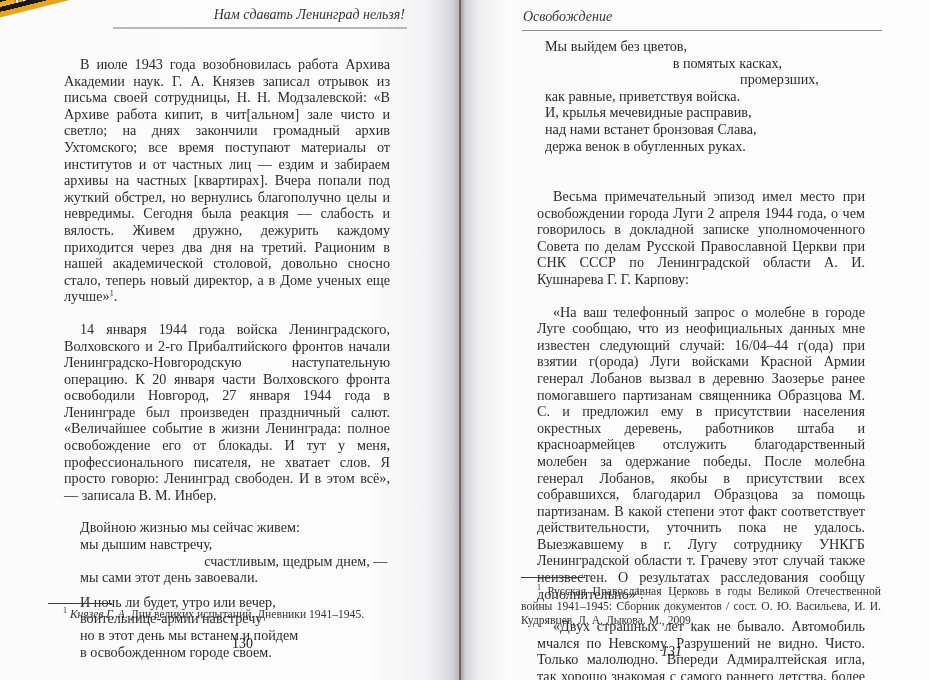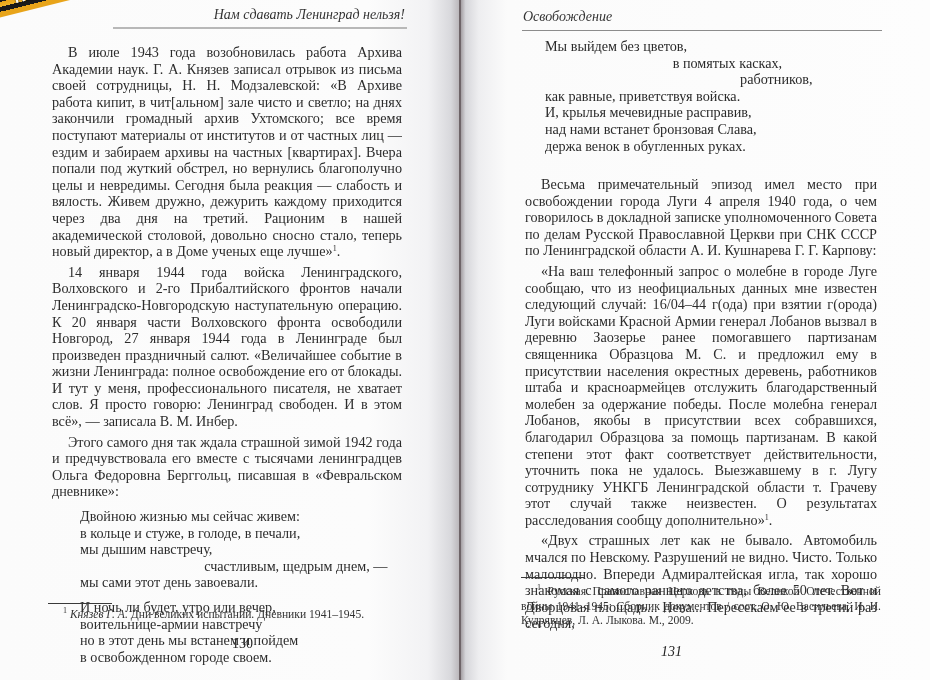--- a/index.html
+++ b/index.html
@@ -31,21 +31,21 @@
   }
   .rh-left { right:55px; top:7px; text-align:right; }
   .rh-right { left:63px; top:9px; }
   .rule { position:absolute; height:1px; background:#9a9a9a; }
   .rule-left { left:113px; top:27px; width:294px; background:#b8b8b8; height:2px; }
   .rule-right { left:62px; top:30px; width:360px; background:#8c8c8c; }
 
   .col { position:absolute; font-size:14.2px; line-height:16.6px; color:#2c2c2c; }
   .col-left { left:48px; top:40px; width:358px; }
   .col-right { left:61px; top:172px; width:360px; }
-  .para { text-align:justify; text-indent:16px; margin:4px; }
+  .para { text-align:justify; text-indent:16px; margin:16px; }
   .para.last-line { text-align-last:left; }
   .verse { margin:0; padding-left:32px; }
   .verse .vline { display:block; white-space:pre; line-height:16.6px; }
   .stanza-gap { height:8px; }
 
   .verse-right { position:absolute; left:85px; top:38px; font-size:14.2px; width:340px; }
 
   .fn-rule { position:absolute; height:1px; background:#3a3a3a; width:64px; }
   .footnote { position:absolute; font-size:11.6px; line-height:14.6px; color:#333; text-align:justify; }
   .footnote sup, .para sup { font-size:8px; vertical-align:5px; line-height:0; }
@@ -63,25 +63,23 @@
   <div class="ribbon">
     <span class="ribbon-text">Наша Победа</span>
   </div>
 
   <div class="running-head rh-left">Нам сдавать Ленинград нельзя!</div>
   <div class="rule rule-left"></div>
 
   <div class="col col-left">
     <p class="para last-line"><span>В июле 1943 года возобновилась работа Архива Академии наук. Г. А. Князев записал отрывок из письма своей сотрудницы, Н. Н. Модзалевской: «В Архиве работа кипит, в чит[альном] зале чисто и светло; на днях закончили громадный архив Ухтомского; все время поступают материалы от институтов и от частных лиц — ездим и забираем архивы на частных [квартирах]. Вчера попали под жуткий обстрел, но вернулись благополучно целы и невредимы. Сегодня была реакция — слабость и вялость. Живем дружно, дежурить каждому приходится через два дня на третий. Рационим в нашей академической столовой, довольно сносно стало, теперь новый директор, а в Доме ученых еще лучше»</span><sup>1</sup>.</p>
     <p class="para last-line">14 января 1944 года войска Ленинградского, Волховского и 2-го Прибалтийского фронтов начали Ленинградско-Новгородскую наступательную операцию. К 20 января части Волховского фронта освободили Новгород, 27 января 1944 года в Ленинграде был произведен праздничный салют. «Величайшее событие в жизни Ленинграда: полное освобождение его от блокады. И тут у меня, профессионального писателя, не хватает слов. Я просто говорю: Ленинград свободен. И в этом всё», — записала В. М. Инбер.</p>
-    <p class="para last-line">Этого самого дня так ждала страшной зимой 1942 года и предчувствовала его вместе с тысячами ленинградцев Ольга Федоровна Берггольц, писавшая в «Февральском дневнике»:</p>
 
     <div class="verse" style="margin-top:8px">
       <span class="vline">Двойною жизнью мы сейчас живем:</span>
-      <span class="vline">в кольце и стуже, в голоде, в печали,</span>
       <span class="vline">мы дышим навстречу,</span>
       <span class="vline">                                   счастливым, щедрым днем, —</span>
       <span class="vline">мы сами этот день завоевали.</span>
       <div class="stanza-gap"></div>
       <span class="vline">И ночь ли будет, утро или вечер,</span>
       <span class="vline">воительнице-армии навстречу</span>
       <span class="vline">но в этот день мы встанем и пойдем</span>
       <span class="vline">в освобожденном городе своем.</span>
     </div>
   </div>
@@ -97,30 +95,30 @@
 </div>
 
 <div class="page page-right">
   <div class="running-head rh-right">Освобождение</div>
   <div class="rule rule-right"></div>
 
   <div class="verse-right">
     <div class="verse" style="padding-left:0">
       <span class="vline">Мы выйдем без цветов,</span>
       <span class="vline">                                    в помятых касках,</span>
-      <span class="vline">                                                       работников,</span>
+      <span class="vline">                                                       промерзших,</span>
       <span class="vline">как равные, приветствуя войска.</span>
       <span class="vline">И, крылья мечевидные расправив,</span>
       <span class="vline">над нами встанет бронзовая Слава,</span>
       <span class="vline">держа венок в обугленных руках.</span>
     </div>
   </div>
 
   <div class="col col-right">
-    <p class="para last-line">Весьма примечательный эпизод имел место при освобождении города Луги 4 апреля 1940 года, о чем говорилось в докладной записке уполномоченного Совета по делам Русской Православной Церкви при СНК СССР по Ленинградской области А. И. Кушнарева Г. Г. Карпову:</p>
+    <p class="para last-line">Весьма примечательный эпизод имел место при освобождении города Луги 2 апреля 1944 года, о чем говорилось в докладной записке уполномоченного Совета по делам Русской Православной Церкви при СНК СССР по Ленинградской области А. И. Кушнарева Г. Г. Карпову:</p>
     <p class="para last-line"><span>«На ваш телефонный запрос о молебне в городе Луге сообщаю, что из неофициальных данных мне известен следующий случай: 16/04–44 г(ода) при взятии г(орода) Луги войсками Красной Армии генерал Лобанов вызвал в деревню Заозерье ранее помогавшего партизанам священника Образцова М. С. и предложил ему в присутствии населения окрестных деревень, работников штаба и красноармейцев отслужить благодарственный молебен за одержание победы. После молебна генерал Лобанов, якобы в присутствии всех собравшихся, благодарил Образцова за помощь партизанам. В какой степени этот факт соответствует действительности, уточнить пока не удалось. Выезжавшему в г. Лугу сотруднику УНКГБ Ленинградской области т. Грачеву этот случай также неизвестен. О результатах расследования сообщу дополнительно»</span><sup>1</sup>.</p>
     <p class="para">«Двух страшных лет как не бывало. Автомобиль мчался по Невскому. Разрушений не видно. Чисто. Только малолюдно. Впереди Адмиралтейская игла, так хорошо знакомая с самого раннего детства, более 50 лет. Вот и Дворцовая площадь... Нева... Пересекаем ее в третий раз сегодня,</p>
   </div>
 
   <div class="fn-rule" style="left:61px; top:577px;"></div>
   <div class="footnote fn-right">
     <sup>1</sup>
     <span>Русская Православная Церковь в годы Великой Отечественной войны 1941–1945: Сборник документов / сост. О. Ю. Васильева, И. И. Кудрявцев, Л. А. Лыкова. М., 2009.</span>
   </div>
 

